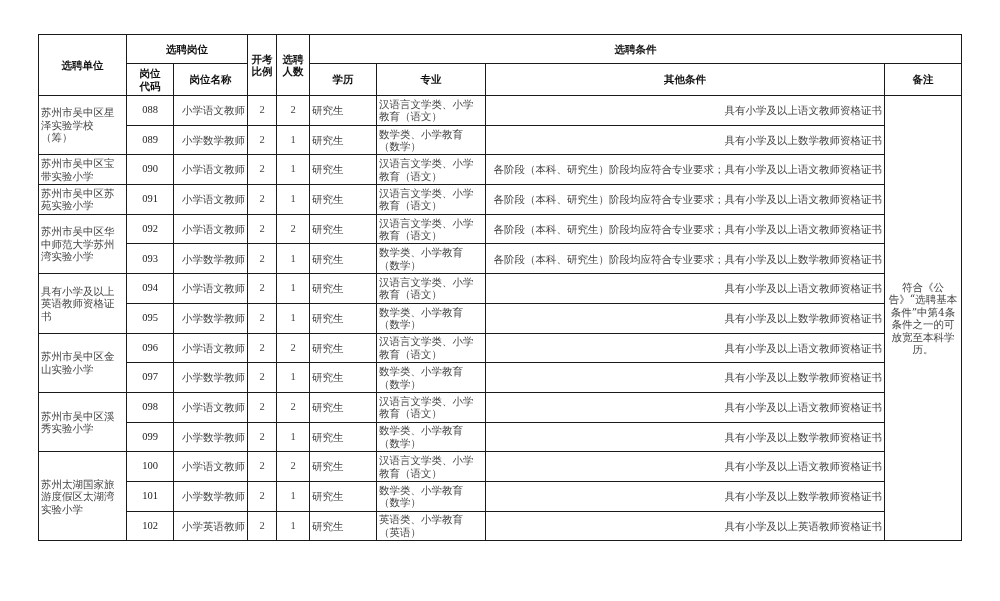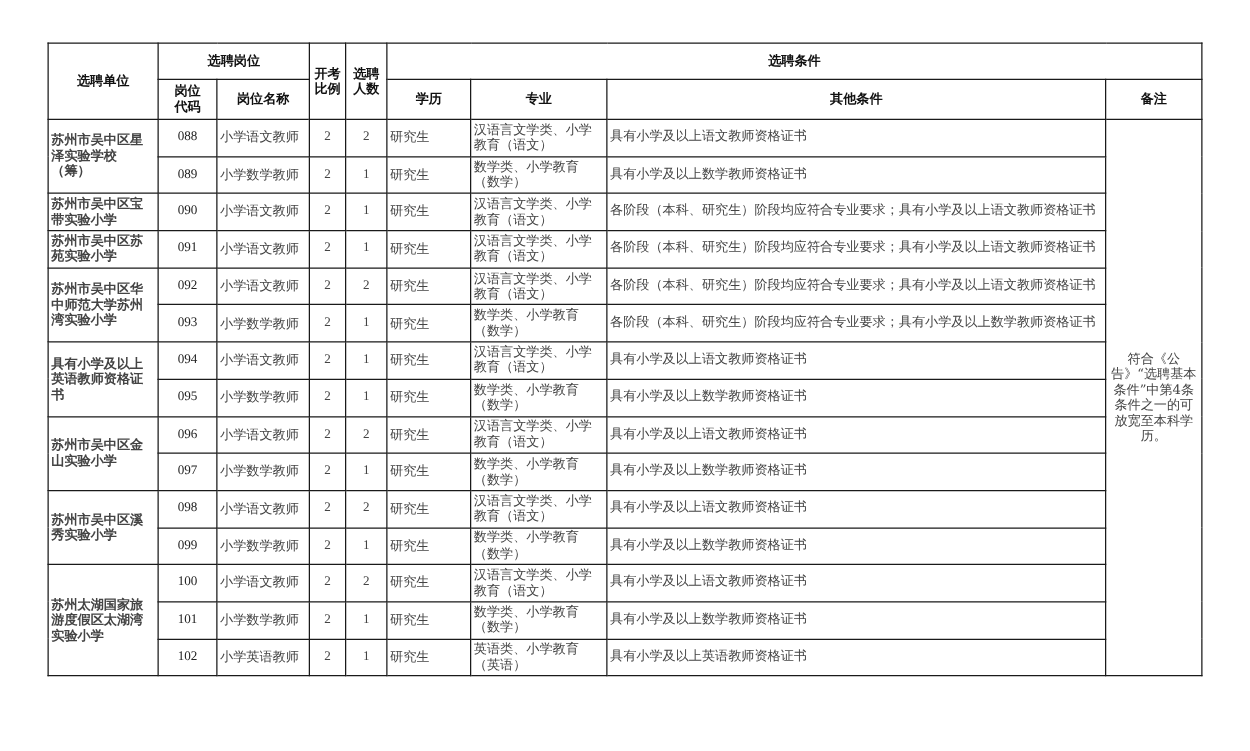--- a/index.html
+++ b/index.html
@@ -40,34 +40,33 @@
   }
   tr.h1 th { height: 28px; }
   tr.h2 th { height: 31px; }
   tr.body-row td { height: 28.7px; }
   td.unit {
     text-align: left;
     vertical-align: middle;
     font-size: 11px;
     line-height: 14px;
     color: #444;
-    font-weight: bold;
   }
   td.code {
     text-align: center;
     font-weight: normal;
     color: #222;
     font-family: "Liberation Serif", serif;
     font-size: 11px;
   }
-  td.pname { text-align: left; white-space: nowrap; color: #444; font-size: 10.5px; }
+  td.pname { text-align: right; white-space: nowrap; color: #444; font-size: 10.5px; }
   td.num { text-align: center; color: #444; font-family: "Liberation Serif", serif; font-size: 11px; }
   td.edu { text-align: left; color: #444; }
   td.major { text-align: left; color: #444; font-size: 10.5px; line-height: 12.5px; }
-  td.other { text-align: left; color: #444; font-size: 10.5px; line-height: 12.5px; font-family: Liberation Serif, serif; }
+  td.other { text-align: right; color: #444; font-size: 10.5px; line-height: 12.5px; }
   td.remark {
     text-align: center;
     vertical-align: middle;
     color: #444;
     font-size: 10.5px;
     line-height: 13.5px;
     padding: 0 4px;
   }
 </style>
 </head>

